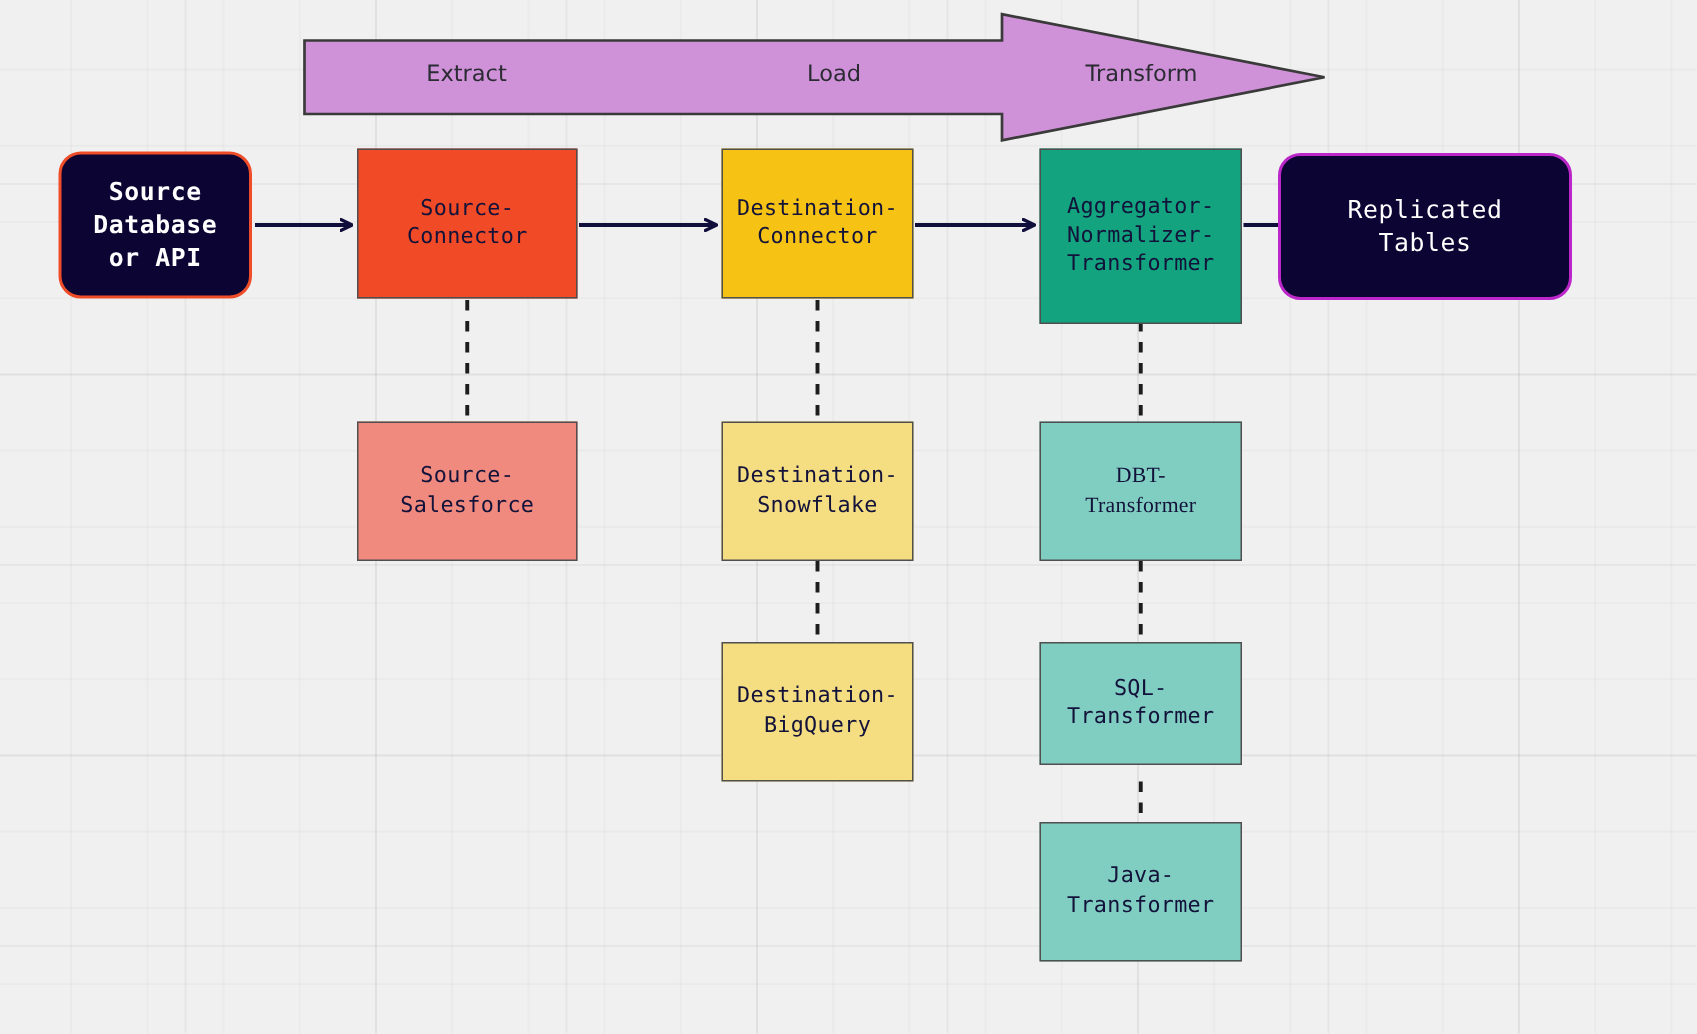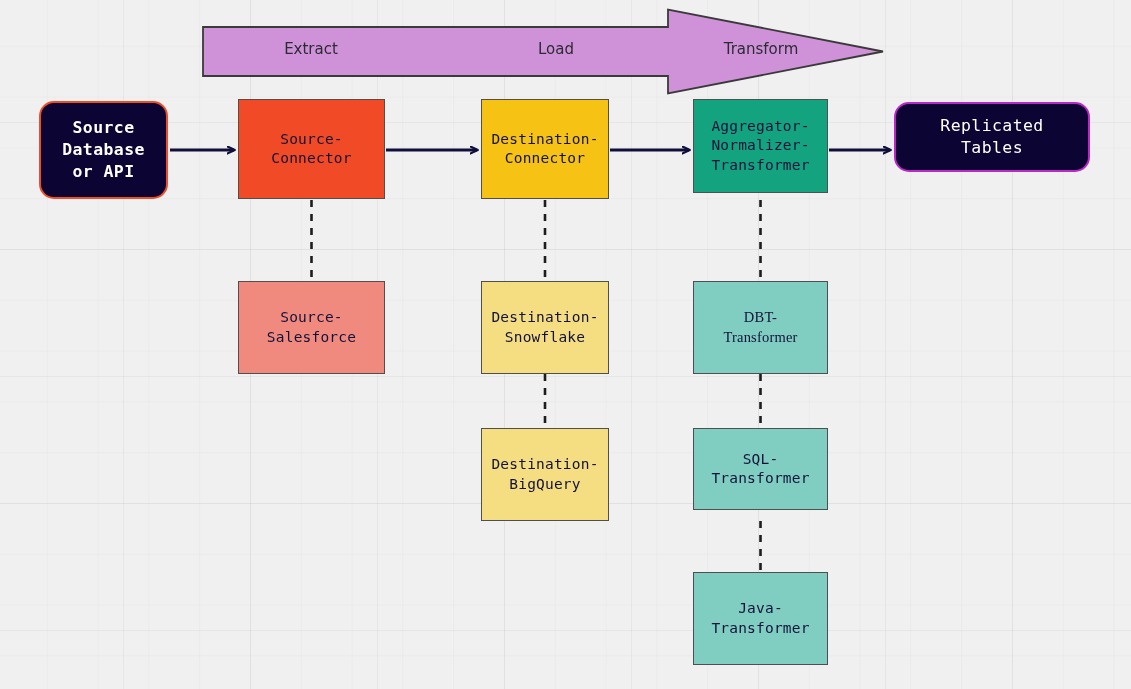--- a/index.html
+++ b/index.html
@@ -151,38 +151,38 @@
   <div class="node terminal" style="left:39px; top:101px; width:129px; height:98px; border-color:#ef4d2a;">Source
 Database
 or API</div>
 
   <div class="node rect" style="left:238px; top:99px; width:147px; height:100px; background:#f04a26;">Source-
 Connector</div>
 
   <div class="node rect" style="left:481px; top:99px; width:128px; height:100px; background:#f6c314;">Destination-
 Connector</div>
 
-  <div class="node rect" style="left:693px; top:99px; width:135px; height:94px; background:#13a47f;">Aggregator-
+  <div class="node rect" style="left:693px; top:99px; width:135px; height:117px; background:#13a47f;">Aggregator-
 Normalizer-
 Transformer</div>
 
-  <div class="node terminal plain" style="left:894px; top:102px; width:196px; height:70px; border-color:#bc27c9;">Replicated
+  <div class="node terminal plain" style="left:852px; top:102px; width:196px; height:98px; border-color:#bc27c9;">Replicated
 Tables</div>
 
   <div class="node rect" style="left:238px; top:281px; width:147px; height:93px; background:#f08a7e;">Source-
 Salesforce</div>
 
   <div class="node rect" style="left:481px; top:281px; width:128px; height:93px; background:#f5dd81;">Destination-
 Snowflake</div>
 
   <div class="node rect" style="left:481px; top:428px; width:128px; height:93px; background:#f5dd81;">Destination-
 BigQuery</div>
 
   <div class="node rect" style="left:693px; top:281px; width:135px; height:93px; background:#80cdc1;font-family:Liberation Serif, serif;">DBT-
 Transformer</div>
 
   <div class="node rect" style="left:693px; top:428px; width:135px; height:82px; background:#80cdc1;">SQL-
 Transformer</div>
 
-  <div class="node rect" style="left:693px; top:572px; width:135px; height:93px; background:#80cdc1;text-align:center;">Java-
+  <div class="node rect" style="left:693px; top:548px; width:135px; height:93px; background:#80cdc1;text-align:center;">Java-
 Transformer</div>
 
 </div>
 
 </body></html>

